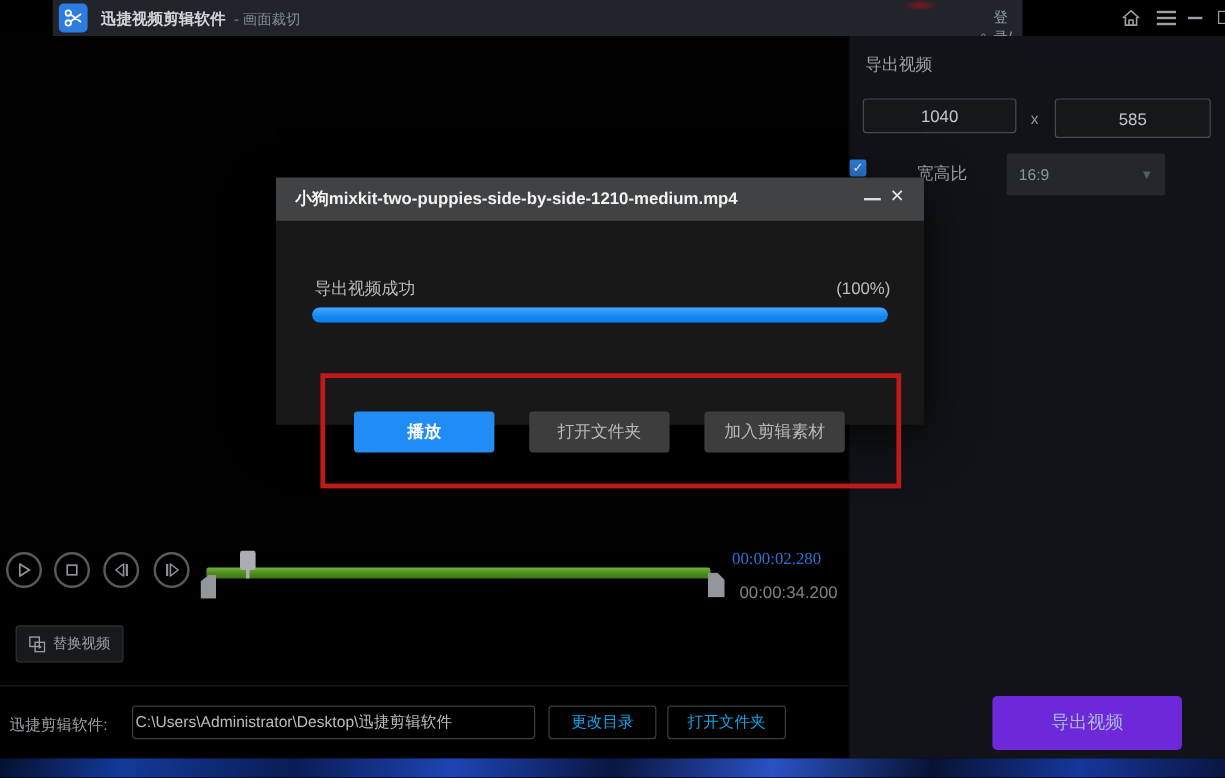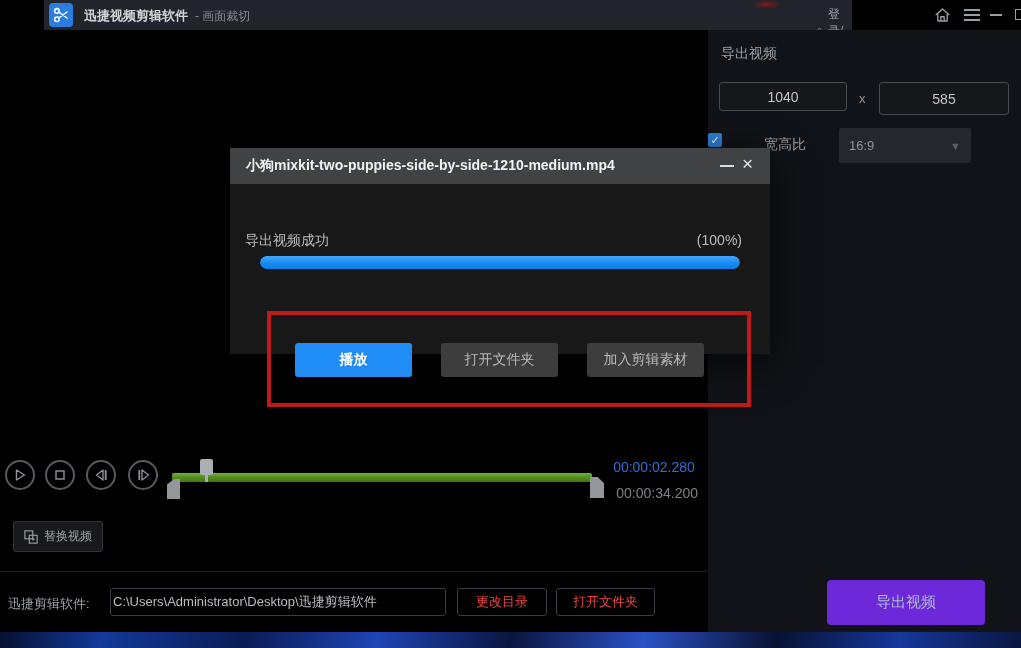--- a/index.html
+++ b/index.html
@@ -41,21 +41,21 @@
   .playhead{background:#abaeb2;border-radius:2px;}
   .time-cur{color:#2f6fd6;font-size:14px;}
   .time-total{color:#7c8187;font-size:14px;}
   .replace-btn{background:#17191d;border:1px solid #2e3237;border-radius:3px;color:#9aa0a5;font-size:12px;gap:6px;}
   .hdivider{background:#1d2127;}
 
   
   .footer-label{color:#9aa0a6;font-size:13px;}
   .path-field{border:1px solid #3a3f45;border-radius:3px;background:transparent;color:#b9bdc2;
     font-size:13px;padding:0 2px;font-family:inherit;outline:none;}
-  .footer-btn{border:1px solid #3a3f45;border-radius:3px;background:transparent;color:#ef4444;font-size:13px;}
+  .footer-btn{border:1px solid #3a3f45;border-radius:3px;background:transparent;color:#0ea5e9;font-size:13px;}
 
   
   .dialog{left:230px;top:148px;width:540px;height:206px;background:#181818;
     box-shadow:0 10px 36px rgba(0,0,0,.75);z-index:10;}
   .dialog-titlebar{left:0;top:0;width:540px;height:36px;background:#404244;}
   .dialog-title{left:16px;top:9px;font-size:14px;font-weight:bold;color:#f2f2f2;}
   .dlg-min{left:490px;top:17px;width:14px;height:2px;background:#dcdcdc;}
   .dlg-close{left:512px;top:5px;font-size:19px;color:#e8e8e8;}
   .status-text{color:#b9bcc0;font-size:14px;}
   .progress-track{border-radius:7px;background:#0e2a44;overflow:hidden;}
@@ -151,21 +151,21 @@
     <path d="M5 1 L11.5 6 L5 11 Z" fill="none" stroke="#8f949a" stroke-width="1.3" stroke-linejoin="round"></path>
   </svg>
 </div>
 
 <div class="abs timeline-bar" style="left:172px;top:473px;width:420px;height:9px;"></div>
 <div class="abs tl-handle" style="left:167px;top:479px;width:13px;height:20px;clip-path:polygon(0 28%,55% 0,100% 0,100% 100%,0 100%);cursor:ew-resize;"></div>
 <div class="abs tl-handle" style="left:590px;top:477px;width:14px;height:21px;clip-path:polygon(0 0,55% 0,100% 30%,100% 100%,0 100%);cursor:ew-resize;"></div>
 <div class="abs playhead" style="left:200px;top:459px;width:13px;height:16px;cursor:grab;"></div>
 <div class="abs" style="left:205px;top:475px;width:3px;height:7px;background:#abaeb2;"></div>
 
-<div class="abs time-cur" style="left:610px;top:459px;width:88px;text-align:center;">00:00:02.280</div>
+<div class="abs time-cur" style="left:610px;top:459px;width:88px;text-align:left;font-family:Liberation Serif, serif;">00:00:02.280</div>
 <div class="abs time-total" style="left:610px;top:485px;width:88px;text-align:right;">00:00:34.200</div>
 
 <div class="abs replace-btn flexc" style="left:13px;top:521px;width:90px;height:31px;cursor:pointer;">
   <svg width="14" height="14" viewBox="0 0 16 16">
     <rect x="1" y="1" width="9" height="9" fill="none" stroke="#9aa0a5" stroke-width="1.3"></rect>
     <rect x="6" y="6" width="9" height="9" fill="none" stroke="#9aa0a5" stroke-width="1.3"></rect>
     <path d="M9.4 8.6 L12.6 10.5 L9.4 12.4 Z" fill="#9aa0a5"></path>
   </svg>
   <span>替换视频</span>
 </div>
@@ -177,21 +177,21 @@
 <button class="abs footer-btn" style="left:457px;top:588px;width:90px;height:28px;cursor:pointer;">更改目录</button>
 <button class="abs footer-btn" style="left:556px;top:588px;width:99px;height:28px;cursor:pointer;">打开文件夹</button>
 
 <div class="abs dialog">
   <div class="abs dialog-titlebar">
     <div class="abs dialog-title">小狗mixkit-two-puppies-side-by-side-1210-medium.mp4</div>
     <div class="abs dlg-min" style="cursor:pointer;"></div>
     <div class="abs dlg-close" style="cursor:pointer;">×</div>
   </div>
 
-  <div class="abs status-text" style="left:15px;top:84px;">导出视频成功</div>
+  <div class="abs status-text" style="left:32px;top:84px;">导出视频成功</div>
   <div class="abs status-text" style="right:28px;top:84px;">(100%)</div>
 
   <div class="abs progress-track" style="left:30px;top:108px;width:480px;height:13px;">
     <div class="progress-fill" style="width:100%;"></div>
   </div>
 
   <div class="abs red-annot" style="left:37px;top:163px;width:484px;height:96px;"></div>
 
   <button class="abs dlg-btn primary" style="left:65px;top:195px;">播放</button>
   <button class="abs dlg-btn gray" style="left:211px;top:195px;">打开文件夹</button>

